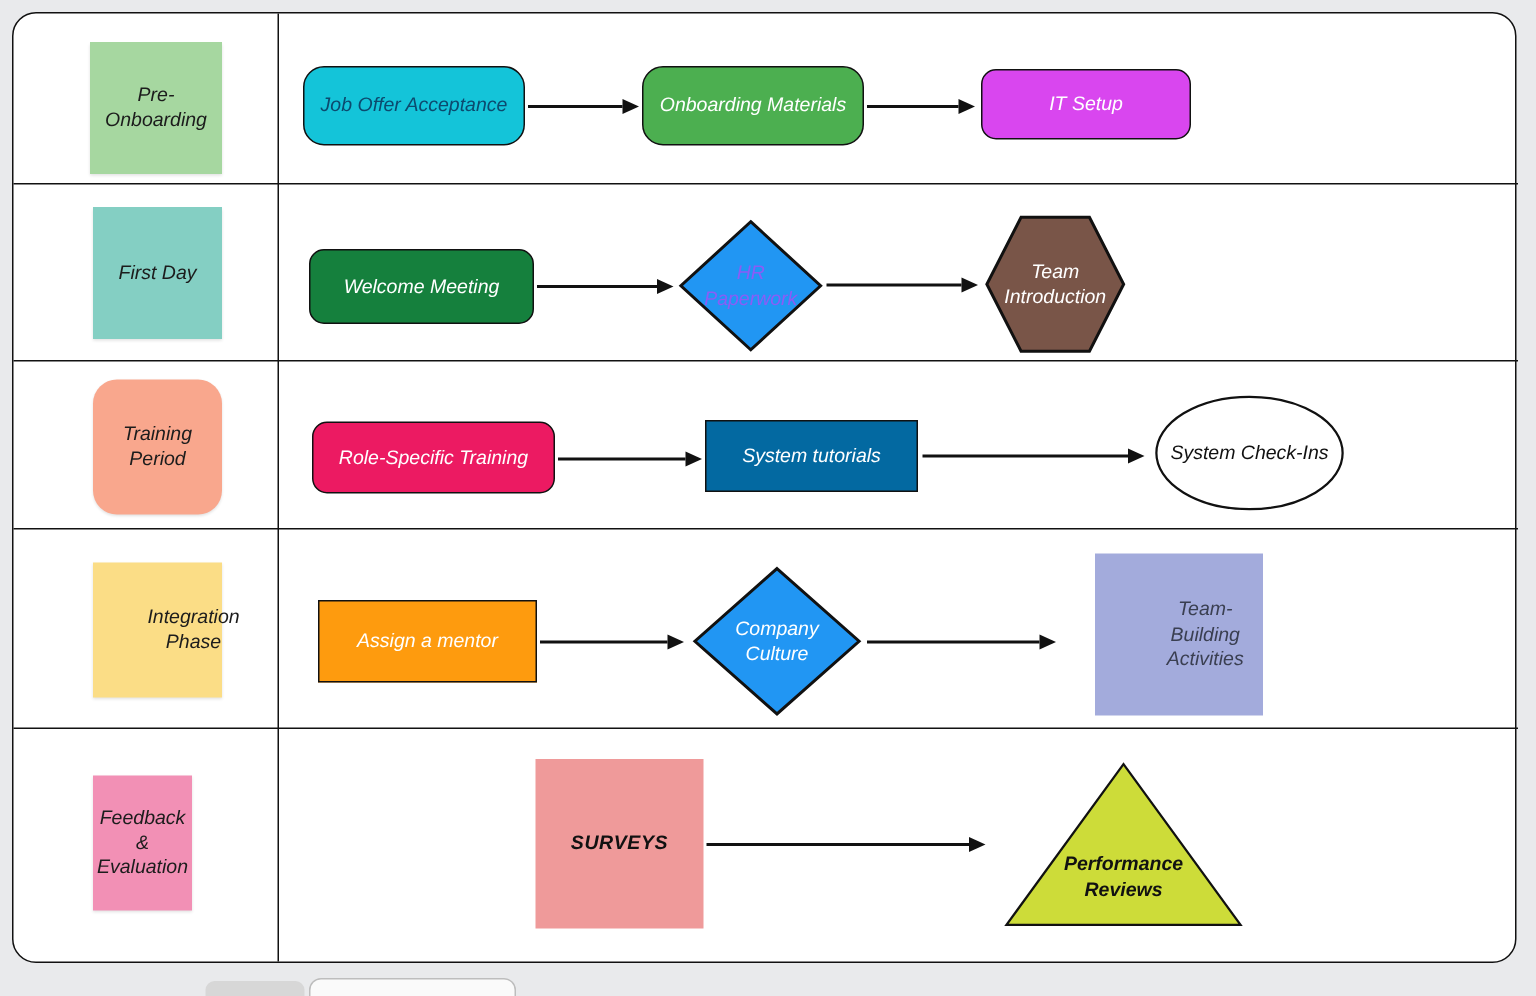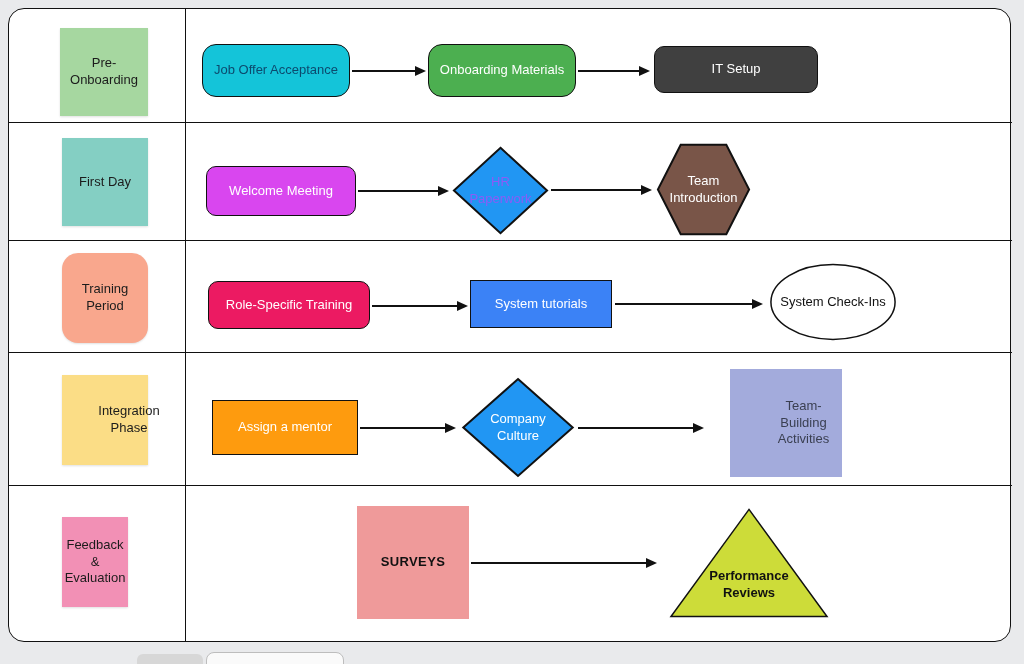--- a/index.html
+++ b/index.html
@@ -15,21 +15,21 @@
     background:#ffffff;border:1.5px solid #111;border-radius:16px;
     box-sizing:border-box;
   }
   .hline{position:absolute;left:9px;width:1003px;height:0;border-top:1.5px solid #111;}
   .vline{position:absolute;left:185px;top:9px;width:0;height:632px;border-left:1.5px solid #111;}
 
   .node{
     position:absolute;display:flex;align-items:center;justify-content:center;
     text-align:center;font-size:13px;line-height:1.3;box-sizing:border-box;
   }
-  .node-label{position:relative;z-index:2;padding:2px 6px;word-wrap:break-word;}
+  .node-label{position:relative;z-index:2;padding:2px 6px;word-wrap:break-word;font-style:italic;}
 
   .sticky{box-shadow:0 1px 2px rgba(0,0,0,0.12);color:#1c1c1c;}
   .rrect{border:1.5px solid #111;border-radius:10px;}
   .rrect.big-r{border-radius:14px;}
   .rect{border:1.5px solid #111;}
   .flat{border:none;}
 
   .svgnode .shape-svg{position:absolute;left:0;top:0;width:100%;height:100%;z-index:1;}
   .tri-label{padding-top:46px;font-weight:bold;}
   .bold{font-weight:bold;letter-spacing:0.4px;}
@@ -72,25 +72,25 @@
   </div>
 
   <div class="node rrect big-r" style="left: 202px; top: 44px; width: 148px; height: 53px; background: rgb(20, 196, 217);">
     <div class="node-label" style="color: #0c4a6e;">Job Offer Acceptance</div>
   </div>
   <div class="arrow" style="left:352px;top:70px;width:63px"></div>
   <div class="node rrect big-r" style="left: 428px; top: 44px; width: 148px; height: 53px; background: rgb(76, 175, 80);">
     <div class="node-label" style="color: rgb(255, 255, 255);">Onboarding Materials</div>
   </div>
   <div class="arrow" style="left:578px;top:70px;width:61px"></div>
-  <div class="node rrect" style="left: 654px; top: 46px; width: 164px; height: 47px; background: #404040;">
+  <div class="node rrect" style="left: 654px; top: 46px; width: 140px; height: 47px; background: #d946ef;">
     <div class="node-label" style="color: rgb(255, 255, 255);">IT Setup</div>
   </div>
 
-  <div class="node rrect" style="left: 206px; top: 166px; width: 150px; height: 50px; background: #d946ef;">
+  <div class="node rrect" style="left: 206px; top: 166px; width: 150px; height: 50px; background: #15803d;">
     <div class="node-label" style="color: rgb(255, 255, 255);">Welcome Meeting</div>
   </div>
   <div class="arrow" style="left:358px;top:190px;width:80px"></div>
   <div class="node svgnode" style="left:452px;top:146px;width:97px;height:89px">
     <svg class="shape-svg" viewBox="0 0 100 100" preserveAspectRatio="none">
       <polygon points="50,2 98,50 50,98 2,50" stroke="#111" stroke-width="2" vector-effect="non-scaling-stroke" fill="#2196f3"></polygon>
     </svg>
     <div class="node-label" style="padding: 0px 14px; color: #8b5cf6;">HR Paperwork</div>
   </div>
   <div class="arrow" style="left:551px;top:189px;width:90px"></div>
@@ -98,21 +98,21 @@
     <svg class="shape-svg" viewBox="0 0 100 100" preserveAspectRatio="none">
       <polygon points="26,2 74,2 98,50 74,98 26,98 2,50" stroke="#111" stroke-width="2" vector-effect="non-scaling-stroke" fill="#795548"></polygon>
     </svg>
     <div class="node-label" style="padding: 0px 8px; color: rgb(255, 255, 255);">Team Introduction</div>
   </div>
 
   <div class="node rrect" style="left: 208px; top: 281px; width: 162px; height: 48px; background: rgb(236, 26, 98);">
     <div class="node-label" style="color: rgb(255, 255, 255);">Role-Specific Training</div>
   </div>
   <div class="arrow" style="left:372px;top:305px;width:85px"></div>
-  <div class="node rect" style="left: 470px; top: 280px; width: 142px; height: 48px; background: #3b82f6;">
+  <div class="node rect" style="left: 470px; top: 280px; width: 142px; height: 48px; background: #0369a1;">
     <div class="node-label" style="color: rgb(255, 255, 255);">System tutorials</div>
   </div>
   <div class="arrow" style="left:615px;top:303px;width:137px"></div>
   <div class="node svgnode" style="left:769px;top:263px;width:128px;height:78px">
     <svg class="shape-svg" viewBox="0 0 100 100" preserveAspectRatio="none">
       <ellipse cx="50" cy="50" rx="48.5" ry="48" stroke="#111" stroke-width="1.5" vector-effect="non-scaling-stroke" fill="#ffffff"></ellipse>
     </svg>
     <div class="node-label" style="padding: 0px 10px; color: rgb(17, 17, 17);">System Check-Ins</div>
   </div>
 

